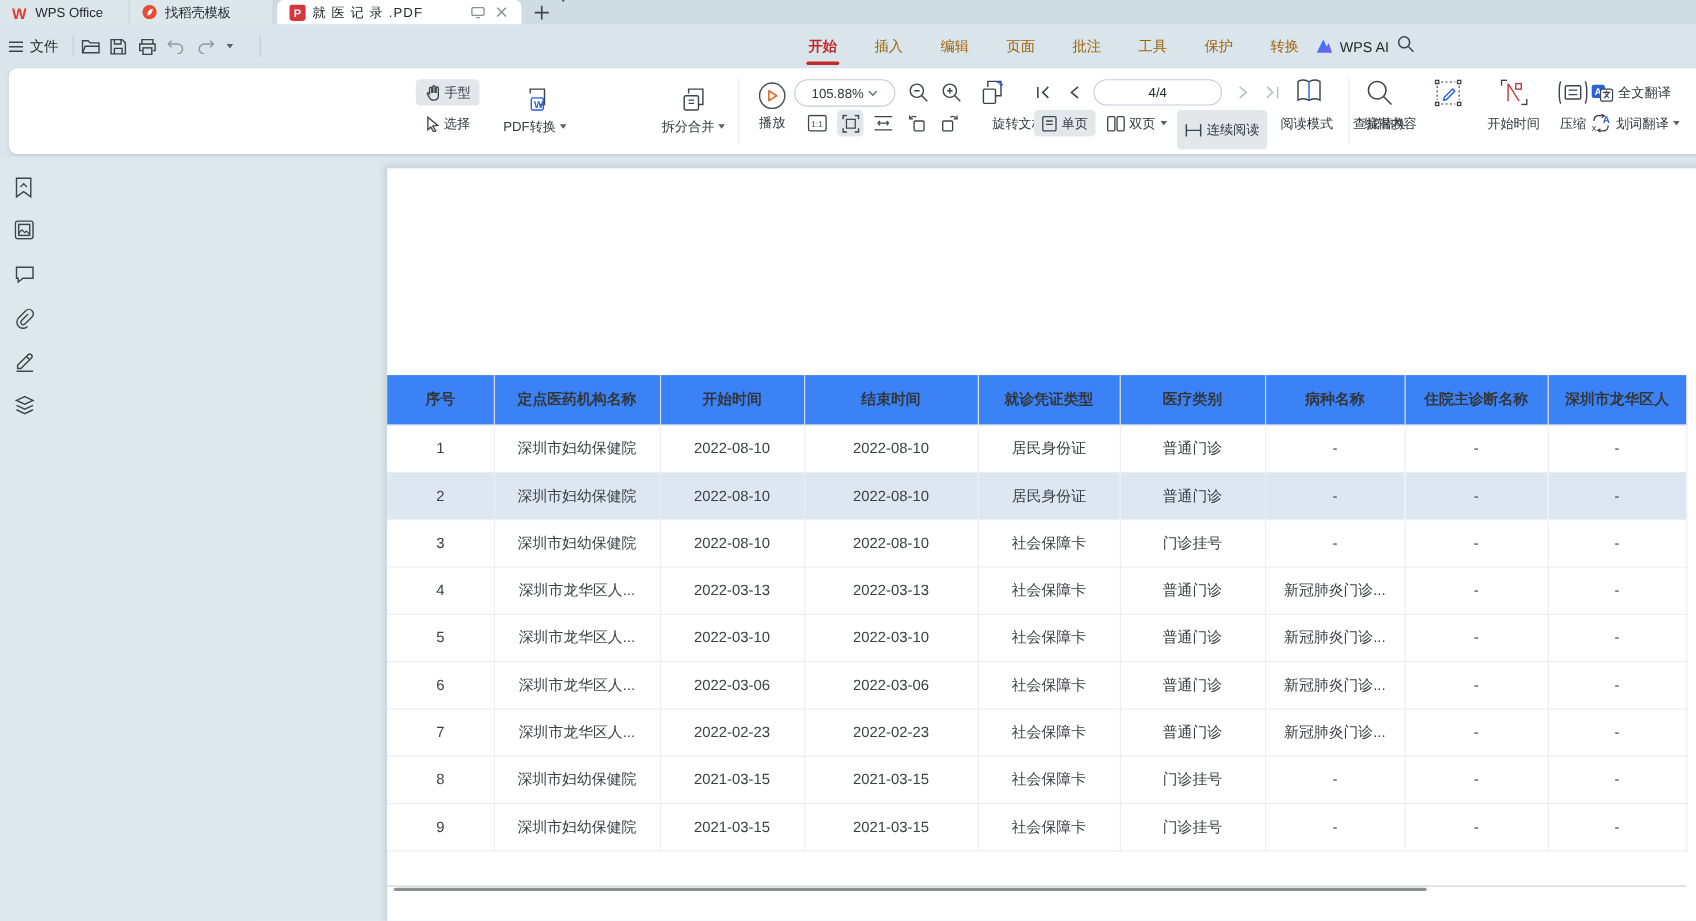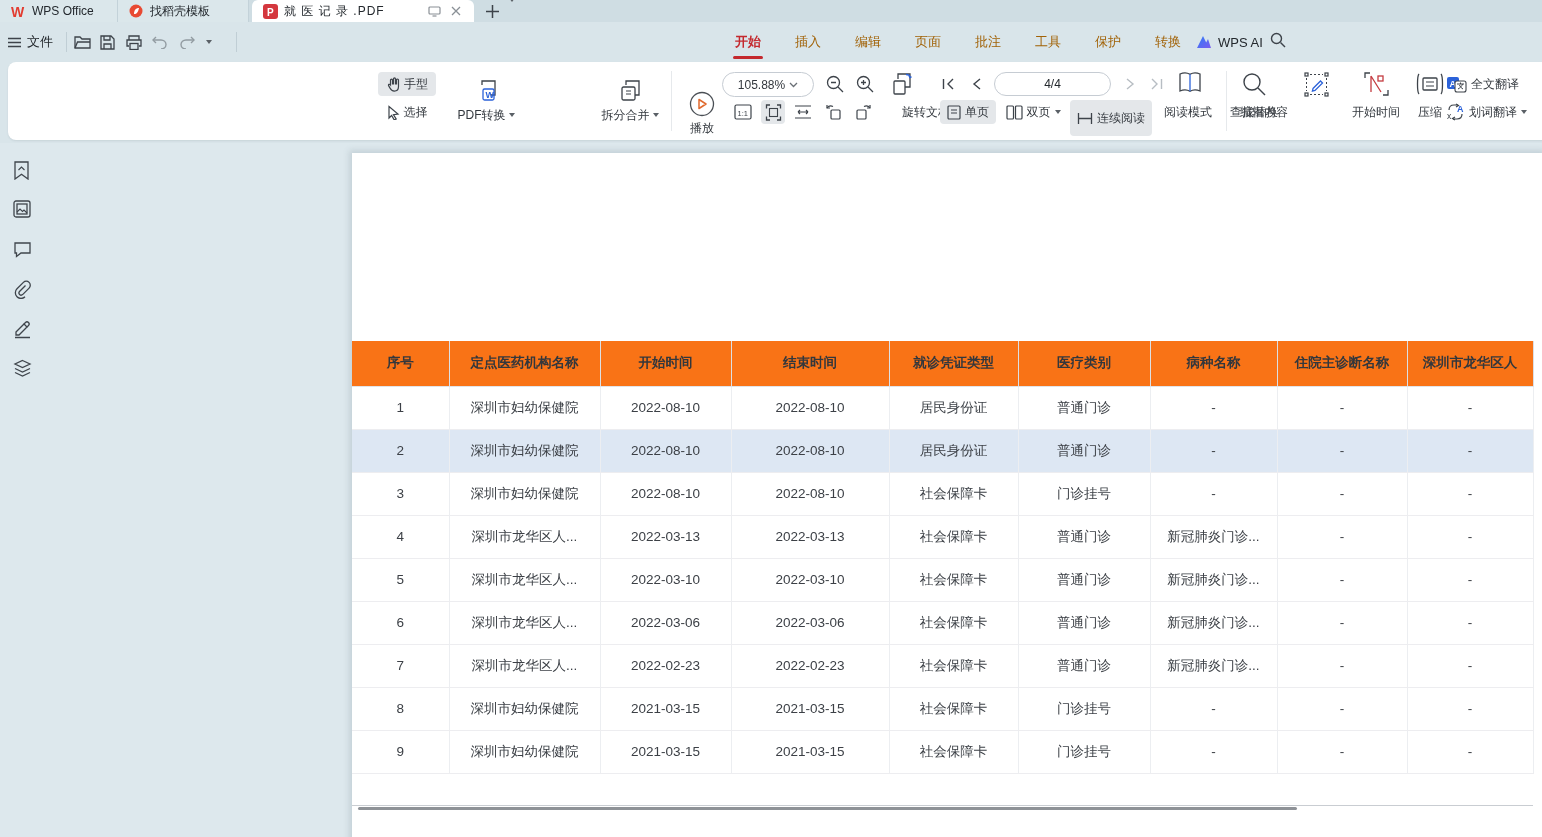--- a/index.html
+++ b/index.html
@@ -40,21 +40,21 @@
 
   
   .workspace{position:absolute;top:143px;left:0;right:0;bottom:0;background:#dde8ed}
   .rail-btn{position:absolute;left:13px}
   .page{position:absolute;left:352px;top:10px;width:1196px;height:700px;background:#fff;box-shadow:-3px -3px 6px rgba(90,110,120,.18)}
 
   
   .rec-table{border-collapse:collapse;table-layout:fixed;width:1181px;position:absolute;left:0;top:188px}
   .rec-table col.c0{width:97px}.rec-table col.c1{width:151px}.rec-table col.c2{width:131px}.rec-table col.c3{width:158px}
   .rec-table col.c4{width:129px}.rec-table col.c5{width:132px}.rec-table col.c6{width:127px}.rec-table col.c7{width:130px}.rec-table col.c8{width:126px}
-  .rec-table th{height:45px;background:#f97316;font-weight:700;font-size:13.5px;color:#33373c;border-right:1px solid #dcdfe4;border-bottom:1px solid #e1e4e8;text-align:center}
+  .rec-table th{height:45px;background:#3b82f6;font-weight:700;font-size:13.5px;color:#33373c;border-right:1px solid #dcdfe4;border-bottom:1px solid #e1e4e8;text-align:center}
   .rec-table td{height:43px;background:#fff;font-size:13.5px;color:#3c4046;text-align:center;border-right:1px solid #eceef1;border-bottom:1px solid #ededf0;overflow:hidden;white-space:nowrap}
   .rec-table tr.hl td{background:#dde7f3}
   .scroll-line{position:absolute;left:6px;top:654px;width:939px;height:3px;background:#8e9297;border-radius:2px}
   .table-endline{position:absolute;left:0;top:652px;width:1181px;height:1px;background:#c9cdd2}
 </style>
 </head>
 <body>
 
 <div class="tabbar">
   <div class="tab inactive" style="width:118px">
@@ -222,21 +222,21 @@
         </svg>
       </span>
     <span style="display:flex;align-items:center;gap:3px">
         <span>拆分合并</span>
         <span class="chev"></span>
       </span>
   </div>
 
   <span class="tb-div" style="left:663px"></span>
 
-  <div class="t stacked" style="left:668px;top:21px;width:52px;height:62px">
+  <div class="t stacked" style="left:668px;top:4px;width:52px;height:62px">
     <span>
         <svg width="26" height="26" fill="none">
           <circle cx="13" cy="13" r="11.5" stroke="#4a4f55" stroke-width="1.3"></circle>
           <path d="M10 8.5l7 4.5-7 4.5z" stroke="#e06a2e" stroke-width="1.5" stroke-linejoin="round"></path>
         </svg>
       </span>
     <span>播放</span>
   </div>
 
   <div class="t combo" style="left:714px;top:10px;width:92px;height:25px">

